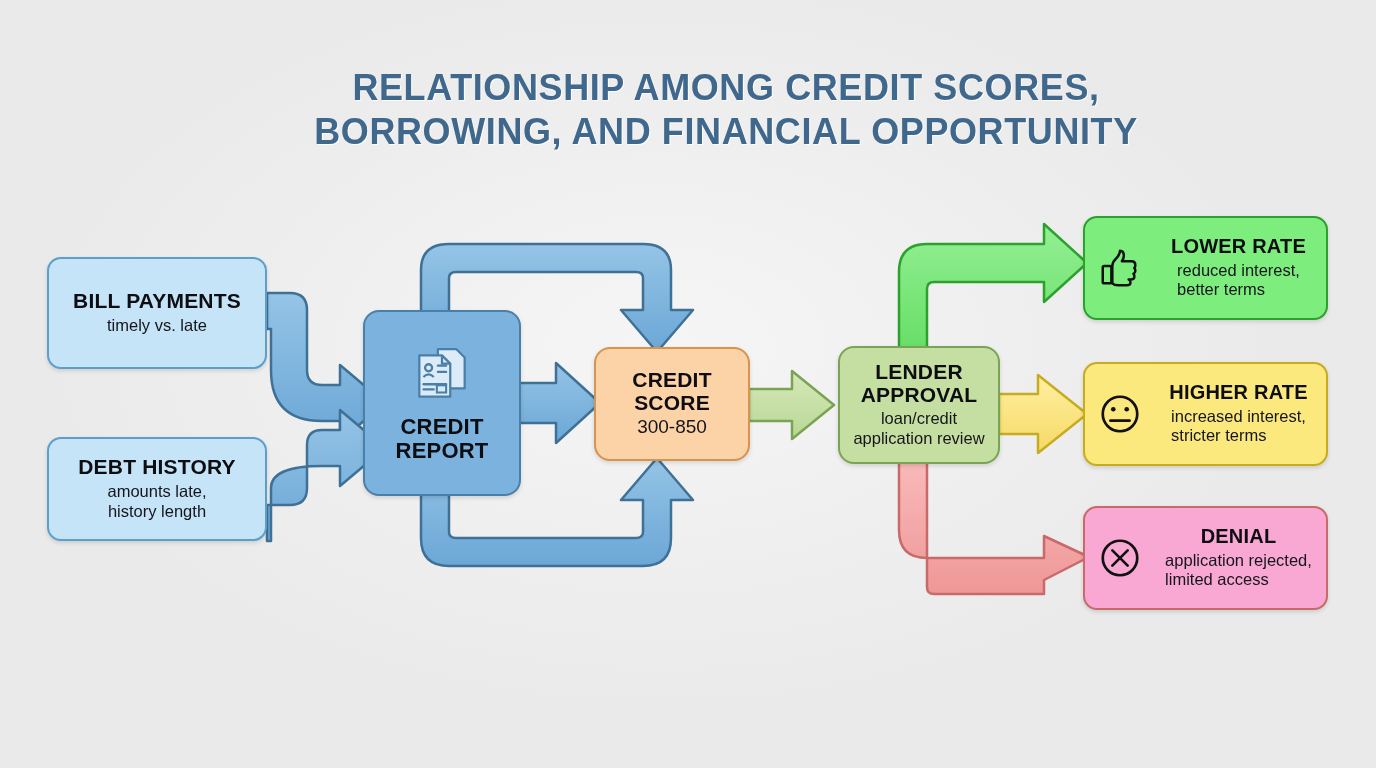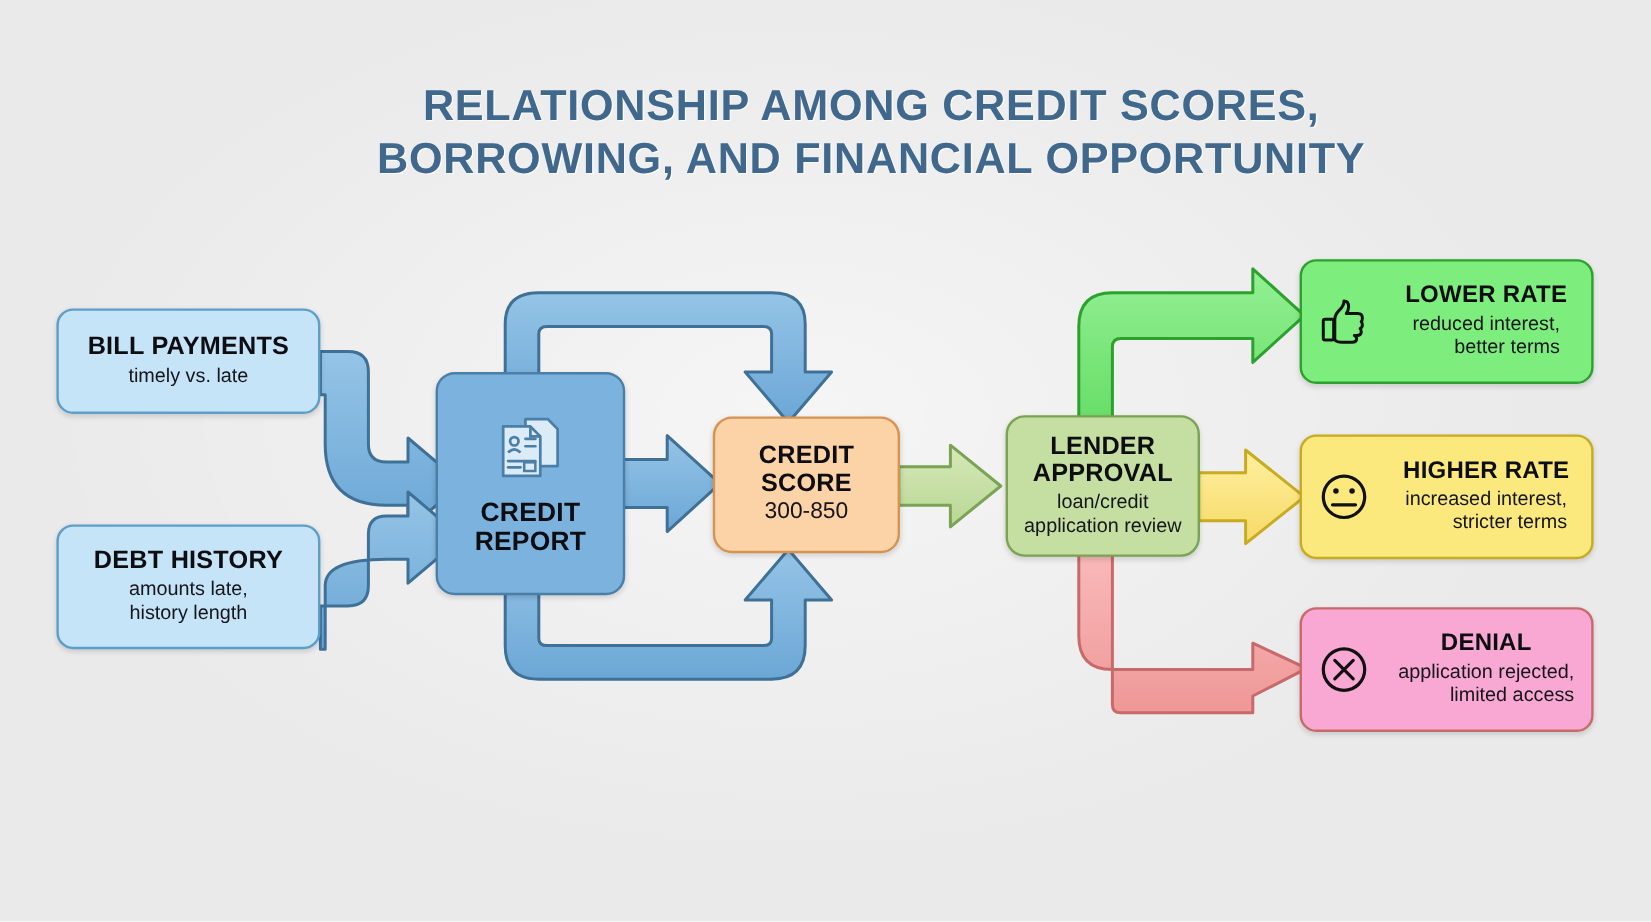--- a/index.html
+++ b/index.html
@@ -72,21 +72,21 @@
     color: #15151b;
     line-height: 1.2;
     margin-top: 3px;
   }
 
   
   .input-box {
     background: #c6e4f8;
     border: 2.5px solid #5e9fc9;
     width: 220px;
-    height: 88px;
+    height: 112px;
   }
   .input-box .ttl { font-size: 21px; }
   .input-box .sub { font-size: 16.5px; }
   #node-bill    { left: 47px;  top: 257px; }
   #node-debt    { left: 47px;  top: 437px; height: 104px; }
 
   
   #node-report {
     left: 363px; top: 310px;
     width: 158px; height: 186px;
@@ -129,21 +129,21 @@
     gap: 8px;
   }
   .outcome .oc-icon {
     flex: 0 0 auto;
     width: 46px; height: 46px;
   }
   .outcome .oc-text {
     display: flex;
     flex-direction: column;
     align-items: center;
-    text-align: right;
+    text-align: left;
     flex: 1 1 auto;
   }
   .outcome .ttl { font-size: 20px; }
   .outcome .sub { font-size: 16.5px; }
 
   #node-lower  { left: 1083px; top: 216px; background: #7dee7d; border: 2.5px solid #2da12d; }
   #node-higher { left: 1083px; top: 362px; background: #fbe97e; border: 2.5px solid #c9ab22; }
   #node-denial { left: 1083px; top: 506px; background: #f9a8d4; border: 2.5px solid #c96a6a; }
 </style>
 </head>

